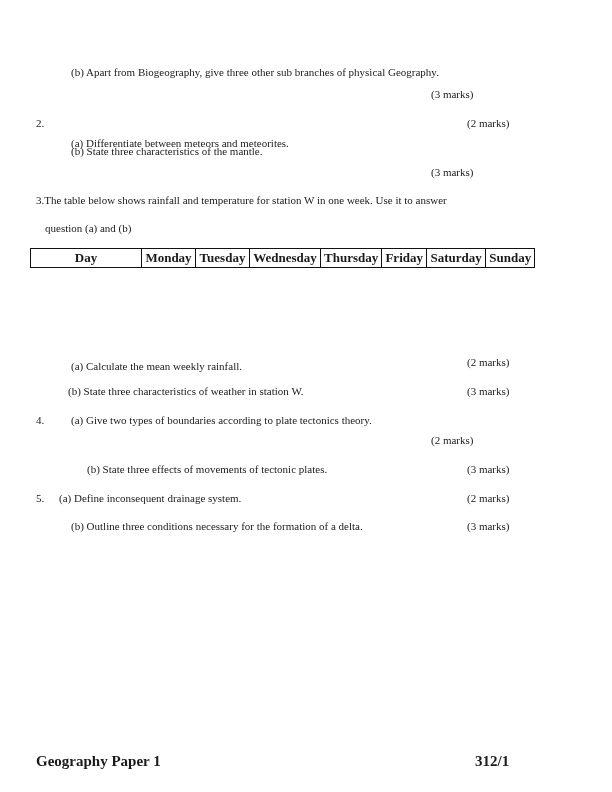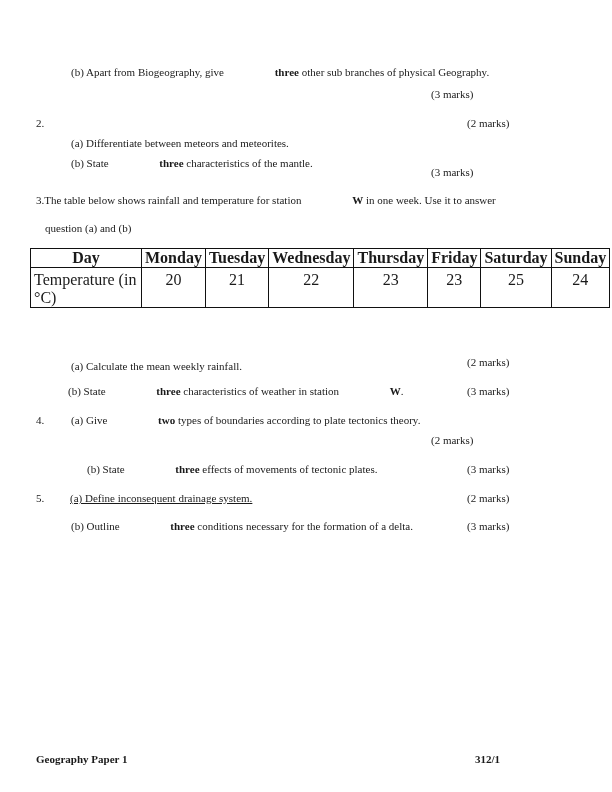--- a/index.html
+++ b/index.html
@@ -1,80 +1,70 @@
 <!DOCTYPE html>
 <html><head>
 <meta charset="utf-8">
 <style>
   html, body { margin:0; padding:0; background:#ffffff; }
   body { width:612px; height:792px; position:relative; overflow:hidden;
          font-family:"Liberation Serif", serif; color:#1a1a1a; font-size:11px; }
   .line { position:absolute; white-space:nowrap; }
   .num { position:absolute; }
   .marks { position:absolute; white-space:nowrap; }
-  b { font-weight:bold;margin-left:48px; }
+  b { font-weight:normal; }
   table { position:absolute; left:30px; top:248px; border-collapse:collapse;
-          font-family:"Liberation Serif", serif; font-size:16px; }
+          font-family:"Liberation Serif", serif; font-size:13px; }
   td, th { border:1px solid #111; padding:0 3px; }
   th { height:18px; font-weight:bold; text-align:center; }
   td { height:29px; vertical-align:top; text-align:center; padding-top:3px; }
   td.lbl { text-align:left; }
-  .footer { position:absolute; top:753px; font-weight:bold; font-size:11px; }
+  .footer { position:absolute; top:753px; font-weight:bold; font-size:15px; }
 </style>
 </head>
 <body>
 
 <div class="line" style="left:71px;top:66px;"><span>(b) Apart from Biogeography, give </span><b>three</b><span> other sub branches of physical Geography.</span></div>
 <div class="marks" style="left:431px;top:88px;">(3 marks)</div>
 
 <div class="num" style="left:36px;top:117px;">2.</div>
 <div class="line" style="left:71px;top:117px;margin-top:20px;">(a) Differentiate between meteors and meteorites.</div>
 <div class="marks" style="left:467px;top:117px;">(2 marks)</div>
-<div class="line" style="left:71px;top:157px;"><span>(b) State </span><b>three</b><span> characteristics of the mantle.</span></div>
+<div class="line" style="left:71px;top:145px;"><span>(b) State </span><b>three</b><span> characteristics of the mantle.</span></div>
 <div class="marks" style="left:431px;top:166px;">(3 marks)</div>
 
 <div class="line" style="left:36px;top:194px;"><span>3.The table below shows rainfall and temperature for station </span><b>W</b><span> in one week. Use it to answer</span></div>
 <div class="line" style="left:45px;top:222px;">question (a) and (b)</div>
 
 <table>
   <tbody>
       <tr>
     <th style="width:104px">Day</th>
     <th style="width:47px">Monday</th>
     <th style="width:47px">Tuesday</th>
     <th style="width:64px">Wednesday</th>
     <th style="width:53px">Thursday</th>
     <th style="width:38px">Friday</th>
     <th style="width:52px">Saturday</th>
     <th style="width:42px">Sunday</th>
   </tr>
-  <tr>
-    <td class="lbl">Temperature (in °C)</td>
-    <td>20</td>
-    <td>21</td>
-    <td>22</td>
-    <td>23</td>
-    <td>23</td>
-    <td>25</td>
-    <td>24</td>
-  </tr>
 </tbody>
   </table>
 
 <div class="line" style="left:71px;top:360px;">(a) Calculate the mean weekly rainfall.</div>
 <div class="marks" style="left:467px;top:356px;">(2 marks)</div>
 <div class="line" style="left:68px;top:385px;text-align:right;"><span>(b) State </span><b>three</b><span> characteristics of weather in station </span><b>W</b><span>.</span></div>
 <div class="marks" style="left:467px;top:385px;">(3 marks)</div>
 
 <div class="num" style="left:36px;top:414px;">4.</div>
 <div class="line" style="left:71px;top:414px;"><span>(a) Give </span><b>two</b><span> types of boundaries according to plate tectonics theory.</span></div>
 <div class="marks" style="left:431px;top:434px;">(2 marks)</div>
 <div class="line" style="left:87px;top:463px;"><span>(b) State </span><b>three</b><span> effects of movements of tectonic plates.</span></div>
 <div class="marks" style="left:467px;top:463px;">(3 marks)</div>
 
 <div class="num" style="left:36px;top:492px;">5.</div>
-<div class="line" style="left:70px;top:492px;text-decoration:underline;">(a) Define inconsequent drainage system.</div>
+<div class="line" style="left:59px;top:492px;">(a) Define inconsequent drainage system.</div>
 <div class="marks" style="left:467px;top:492px;">(2 marks)</div>
 <div class="line" style="left:71px;top:520px;"><span>(b) Outline </span><b>three</b><span> conditions necessary for the formation of a delta.</span></div>
 <div class="marks" style="left:467px;top:520px;">(3 marks)</div>
 
 <div class="footer" style="left:36px;">Geography Paper 1</div>
 <div class="footer" style="left:475px;text-align:right;">312/1</div>
 
 </body></html>

